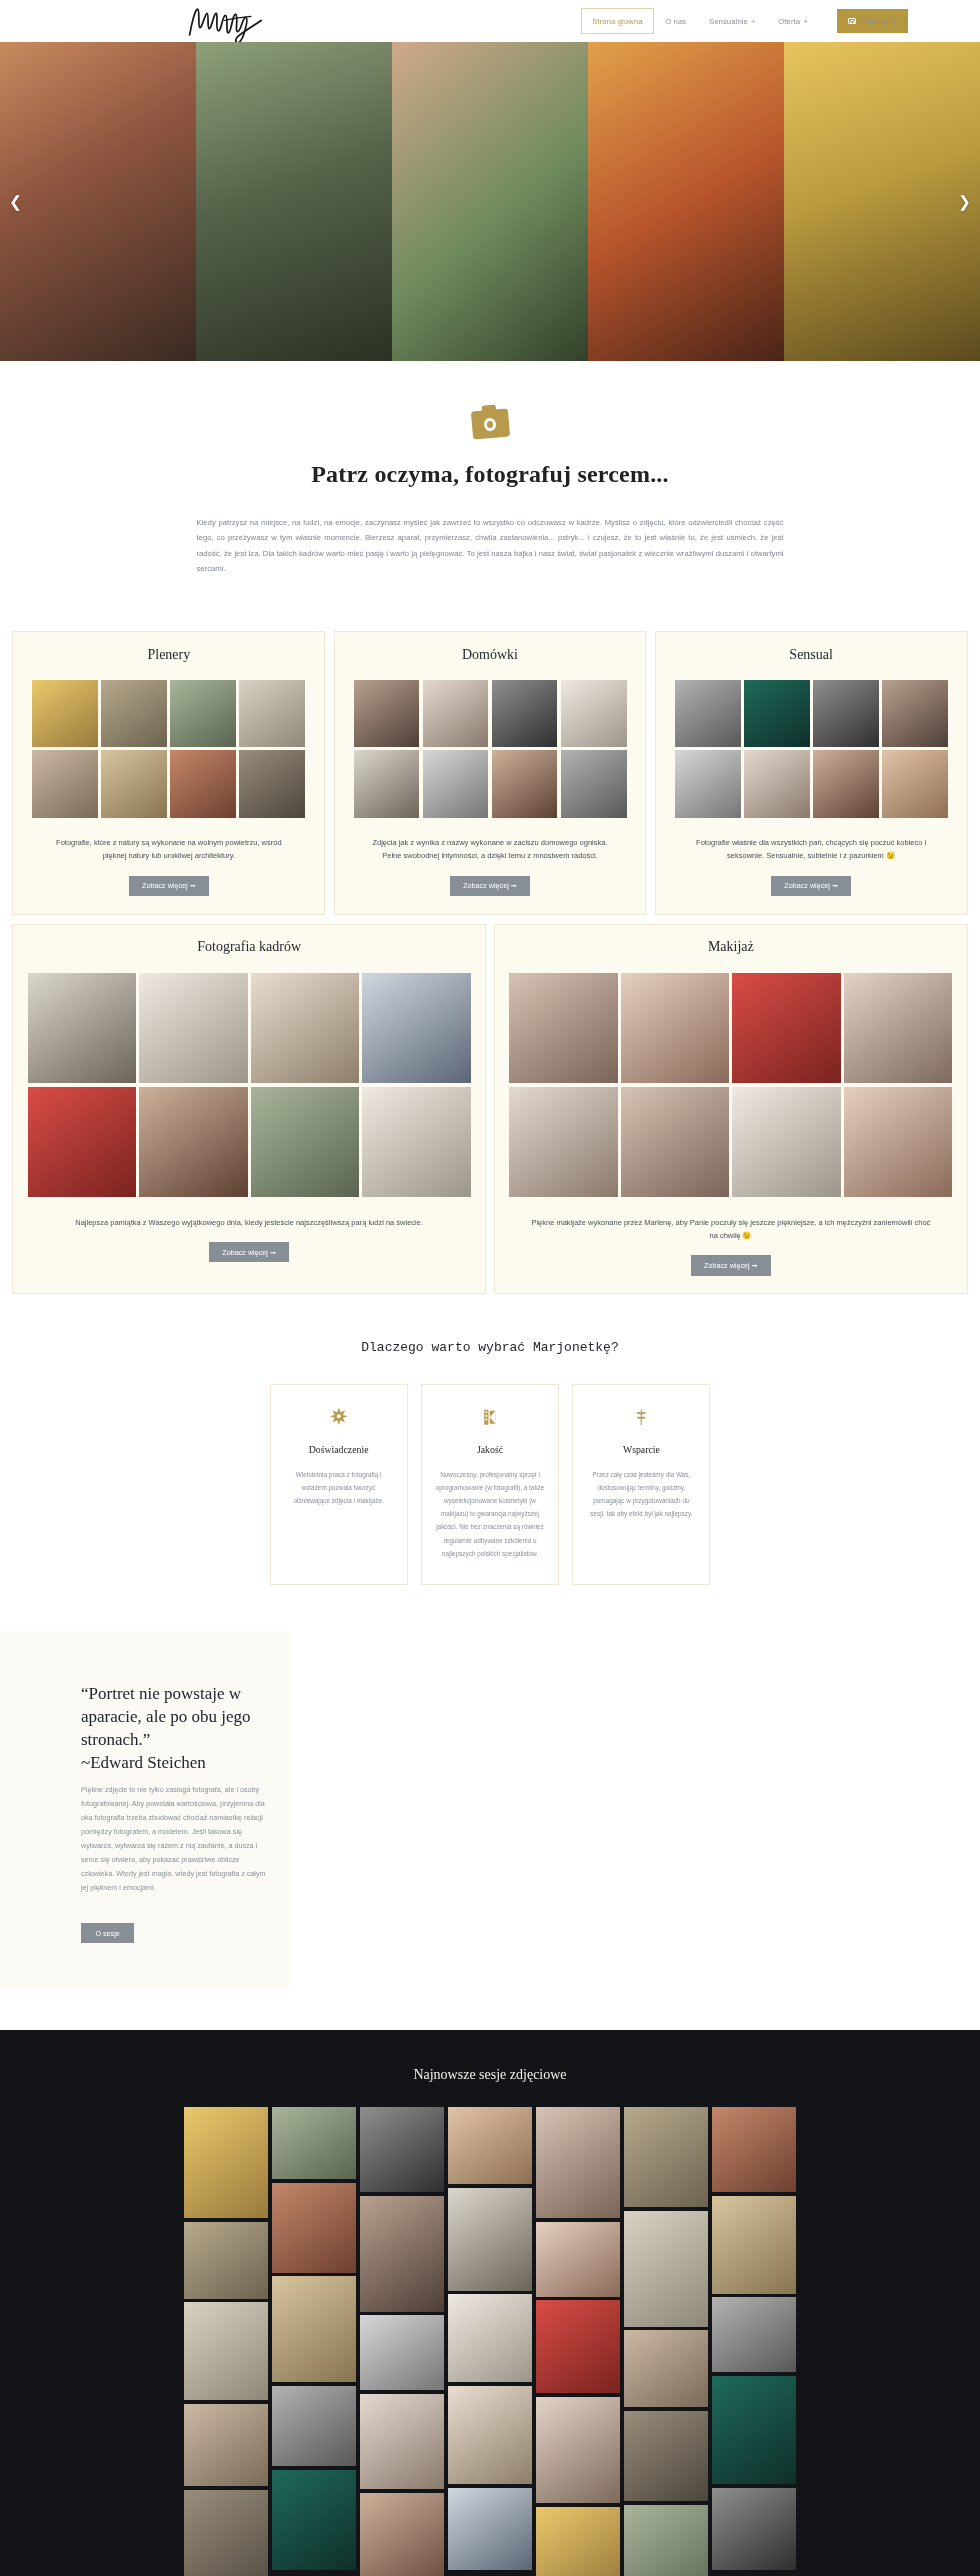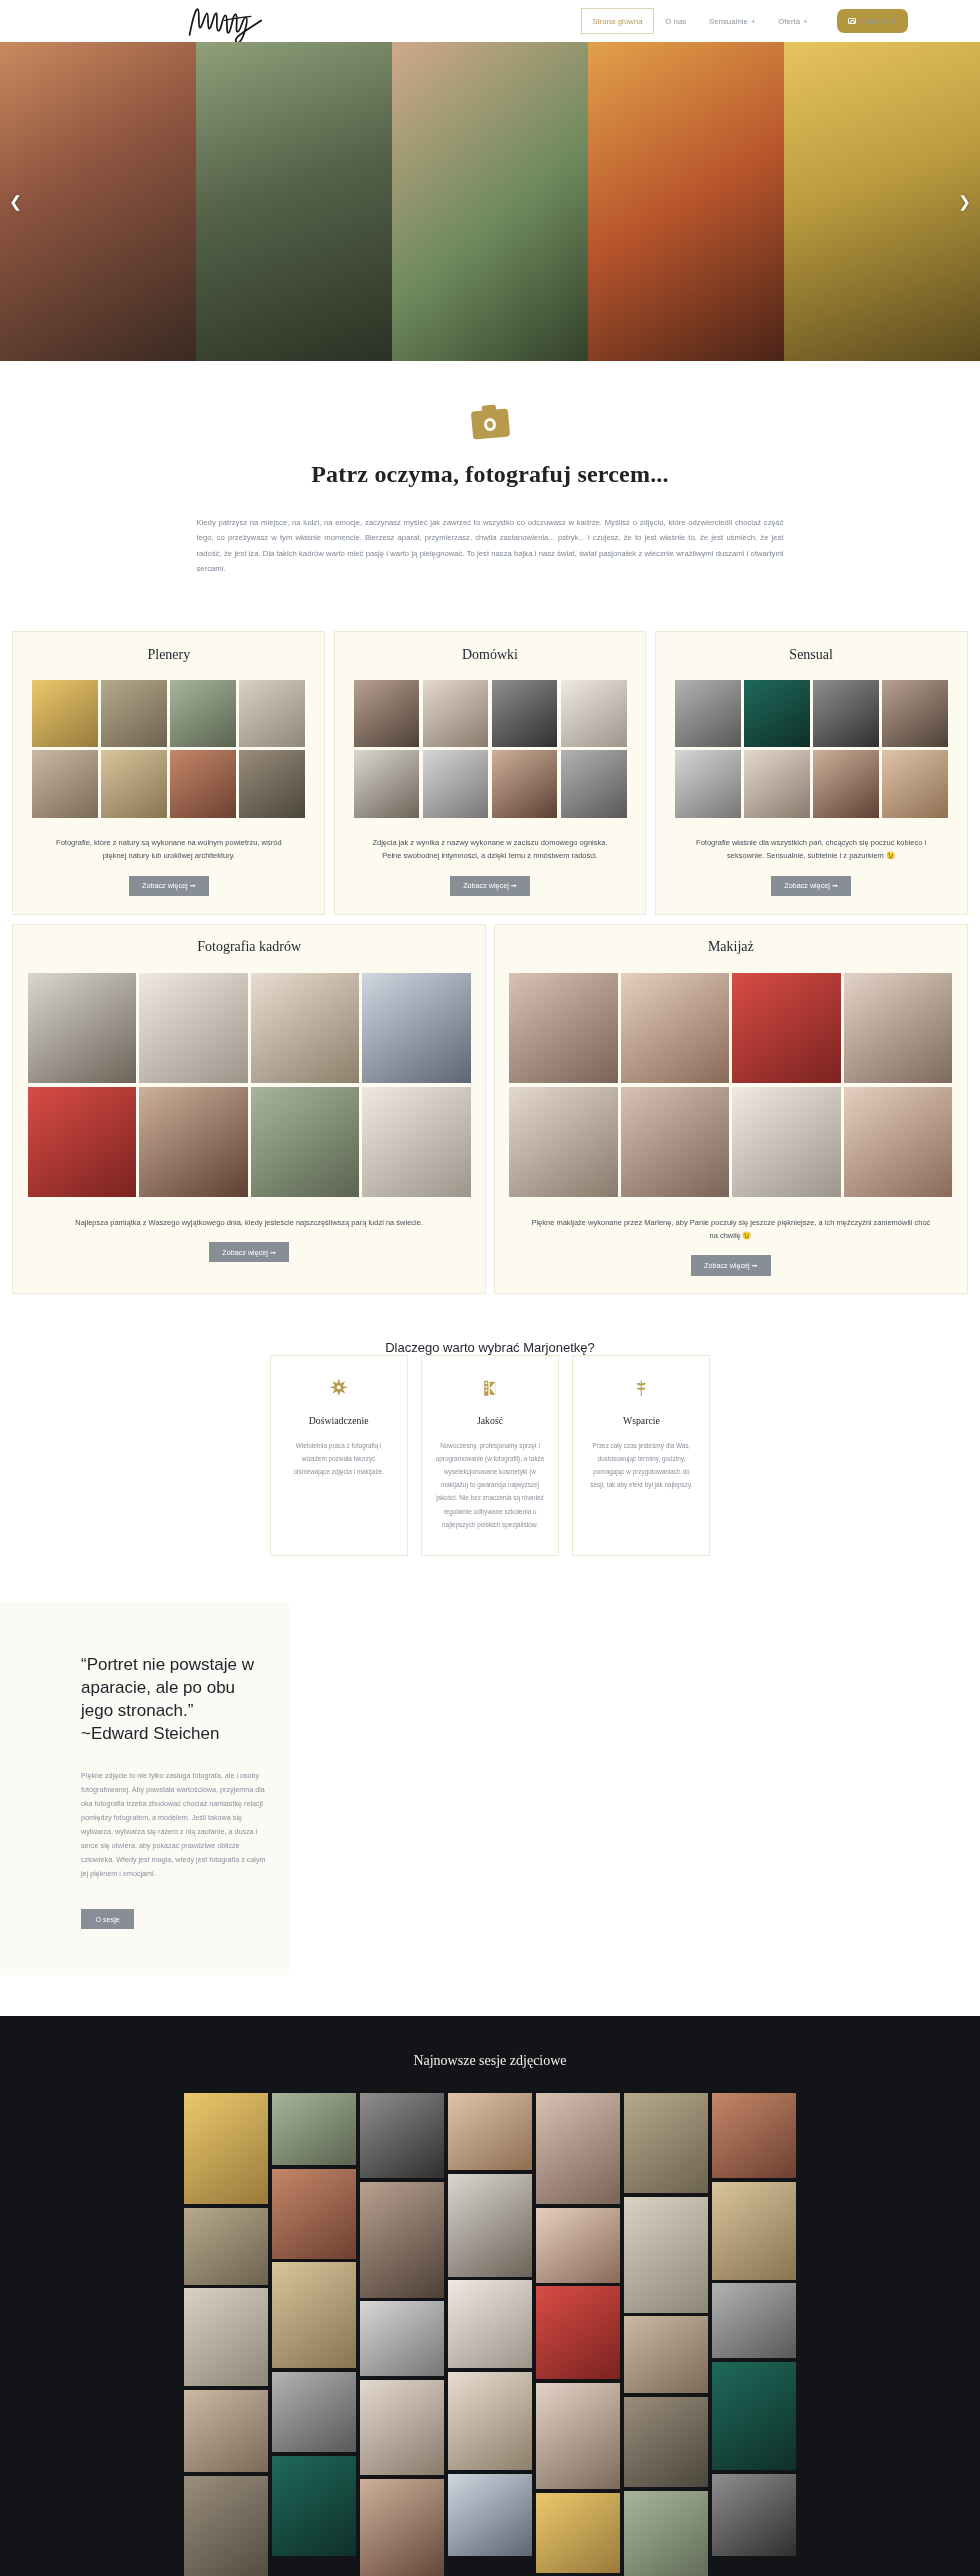--- a/index.html
+++ b/index.html
@@ -10,21 +10,21 @@
 
   
   .header{height:42px;background:#fff;display:flex;align-items:center;padding:0 72px 0 0;position:relative;}
   .logo{margin-left:170px;width:118px;height:57px;display:flex;align-items:center;justify-content:center;}
   .logo svg{width:108px;height:46px;}
   .nav{margin-left:auto;display:flex;align-items:center;gap:0;}
   .nav a{font-size:7.7px;color:#8a929c;text-decoration:none;padding:7.2px 11.3px;white-space:nowrap;letter-spacing:0.1px;}
   .nav a.active{color:#b99a52;border:0.5px solid #e0d3b0;padding:7.2px 10.3px;}
   .nav .plus{color:#9aa2ac;margin-left:3.1px;}
   .btn-kontakt{background:#b59740;color:#fff;font-size:7.2px;letter-spacing:0.3px;
-     padding:7.7px 13.4px;display:flex;align-items:center;gap:4.6px;margin-left:17.5px;text-decoration:none;border-radius:7px;}
+     padding:7.7px 13.4px;display:flex;align-items:center;gap:4.6px;margin-left:17.5px;text-decoration:none;}
   .cam-mini{width:7.7px;height:6.7px;border:1px solid #fff;border-radius:1px;position:relative;display:inline-block;}
   .cam-mini:before{content:"";position:absolute;width:2.6px;height:2.6px;border:0.8px solid #fff;border-radius:50%;left:1.5px;top:1px;}
 
   
   .hero{height:319px;display:flex;position:relative;overflow:hidden;}
   .hero .slide{flex:1;height:100%;position:relative;background-size:cover;background-position:center;}
   .hero-arrow{position:absolute;top:50%;transform:translateY(-50%);color:#fff;font-size:15.5px;z-index:5;
      width:20.6px;height:20.6px;display:flex;align-items:center;justify-content:center;cursor:pointer;
      text-shadow:0 0.5px 2.1px rgba(0,0,0,.5);}
   .hero-arrow.left{left:5.2px}
@@ -82,32 +82,32 @@
   .thumbs{display:grid;grid-template-columns:repeat(4,1fr);gap:3.1px;margin:0 auto 18.5px;max-width:273px;}
   .cat-row.wide .thumbs{max-width:443px;}
   .thumb{aspect-ratio:1/1.02;}
   .cat-desc{font-size:7.5px;line-height:1.75;color:#4a515c;margin:0 auto 13.4px;max-width:242px;}
   .cat-row.wide .cat-desc{max-width:402px;}
   .btn-more{display:inline-flex;align-items:center;gap:2px;background:#888e96;color:#fff;font-size:7.2px;
      padding:5.7px 13.4px;text-decoration:none;}
 
   
   .why{background:#fff;padding:31px 0 46px;text-align:center;}
-  .why h2{font-family:Liberation Sans, sans-serif;font-weight:400;font-size:13px;color:#23282f;}
+  .why h2{font-family:Liberation Mono, monospace;font-weight:400;font-size:13px;color:#23282f;margin-bottom:29px;}
   .why-row{display:flex;gap:13.4px;justify-content:center;}
   .why-card{width:138px;border:0.5px solid #f0e7d4;background:#fff;padding:19.6px 12.4px 24px;}
   .why-ic{height:26px;margin-bottom:13.4px;color:#b89a4d;display:flex;align-items:center;justify-content:center;}
   .why-card h3{font-family:"Liberation Serif",serif;font-weight:400;font-size:9.8px;color:#22272e;margin-bottom:13.4px;}
   .why-card p{font-size:6.4px;line-height:2.05;color:#8a919b;}
 
   
   .quote-sec{background:#fff;padding:0 0 41px;}
   .quote-inner{background:#fbfaf5;width:289px;padding:52px 0 46px 81px;}
-  .quote-inner blockquote{font-family:Liberation Sans, sans-serif;font-size:17px;line-height:1.35;color:#20252c;
-     font-weight:400;width:180px;margin-bottom:23px;}
+  .quote-inner blockquote{font-family:Liberation Serif, serif;font-size:17px;line-height:1.35;color:#20252c;
+     font-weight:400;width:180px;margin-bottom:8px;}
   .quote-inner .author{display:block;}
   .quote-inner p{font-size:7.2px;line-height:1.95;color:#8a919b;width:185px;margin-bottom:28px;}
   .btn-grey{display:inline-block;background:#888e96;color:#fff;font-size:7.2px;padding:5.7px 14.4px;text-decoration:none;}
 
   
   .dark{background:#121417;padding:37px 0 46px;text-align:center;}
   .dark h2{font-family:"Liberation Serif",serif;font-weight:400;font-size:14px;color:#f4f2ee;margin-bottom:24px;}
   .masonry{width:613px;margin:0 auto;columns:7;column-gap:3.6px;}
   .masonry .m{width:100%;margin-bottom:3.6px;break-inside:avoid;display:block;}
 </style>

